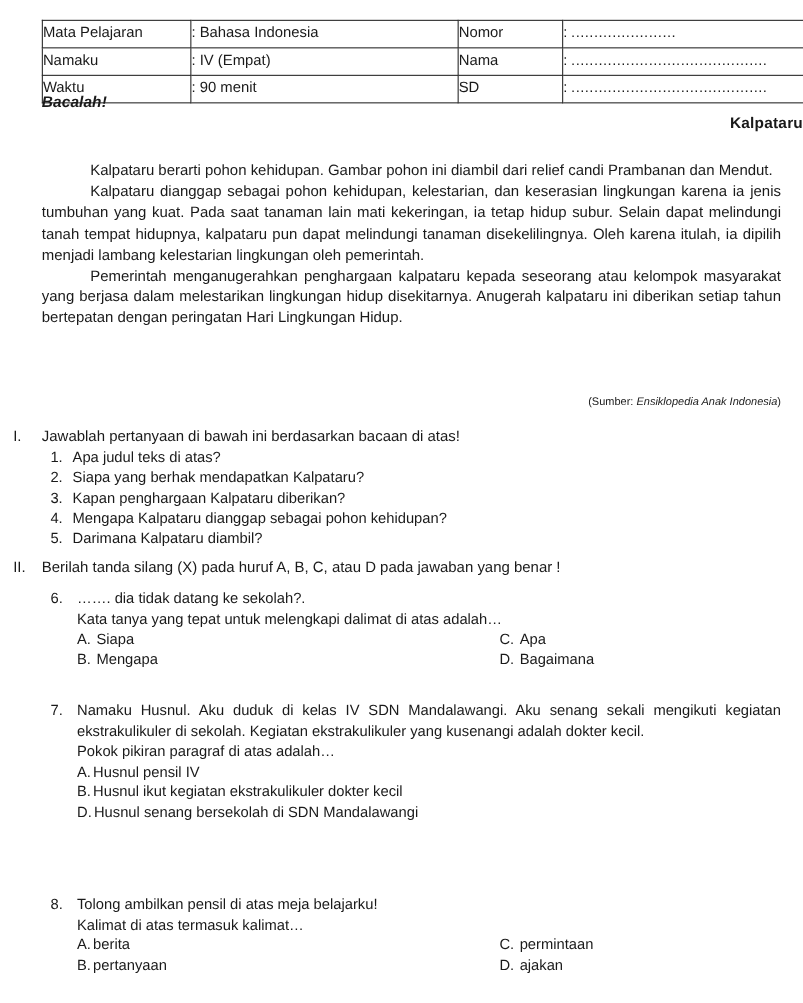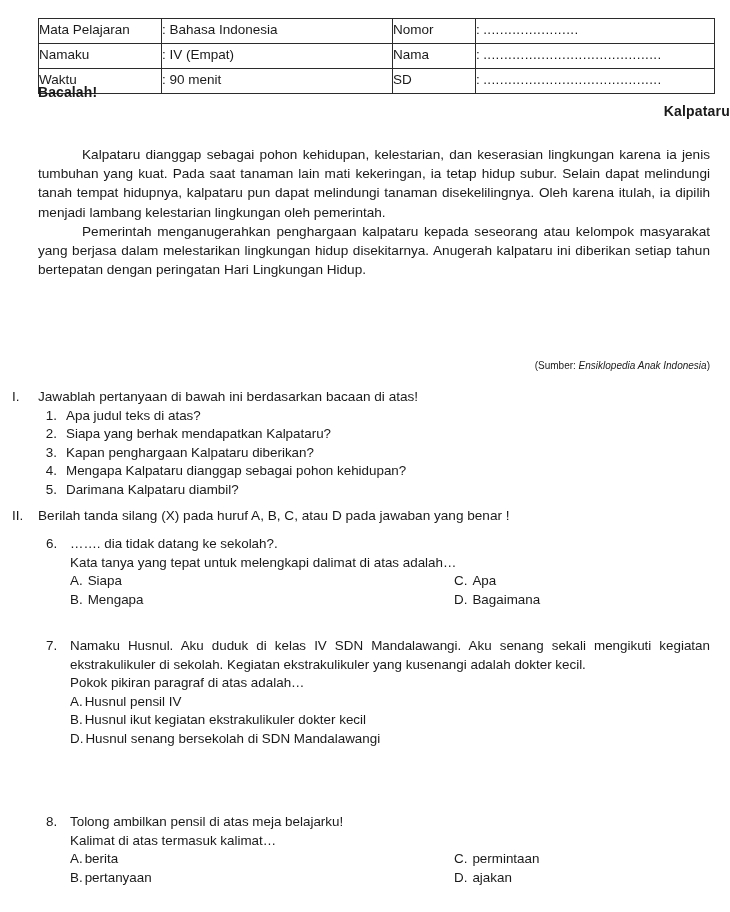--- a/index.html
+++ b/index.html
@@ -32,21 +32,21 @@
   }
   table.id-table {
     border-collapse: collapse;
     width: 672px;
     table-layout: fixed;
   }
   table.id-table td {
     border: 1px solid #2b2b2b;
     font-size: 13.5px;
     line-height: 1.05;
-    padding: 2px 0 3px 0;
+    padding: 2px 12px 3px 0;
     vertical-align: middle;
     height: 19px;
     white-space: nowrap;
     overflow: hidden;
   }
   td.c-label   { width: 122px; padding-left: 8px; }
   td.c-value   { width: 230px; padding-left: 4px; }
   td.c-label2  { width: 82px;  padding-left: 8px; }
   td.c-value2  { width: 238px; padding-left: 4px; }
 
@@ -58,20 +58,21 @@
   .colon-dots .colon { margin-right: 3px; }
 
   
   .bacalah {
     position: absolute;
     left: 38px;
     top: 84px;
     font-size: 14px;
     font-weight: bold;
     letter-spacing: 0.1px;
+    font-style: italic;
   }
   .doc-title {
     position: absolute;
     left: 0;
     right: 0;
     top: 103px;
     text-align: right;
     font-size: 14px;
     font-weight: bold;
     letter-spacing: 0.2px;
@@ -231,20 +232,21 @@
         </td>
       </tr>
     </tbody>
       </table>
   </div>
 
   <div class="bacalah">Bacalah!</div>
   <div class="doc-title">Kalpataru</div>
 
   <div class="passage">
+    <p>Kalpataru berarti pohon kehidupan. Gambar pohon ini diambil dari relief candi Prambanan dan Mendut.</p>
     <p>Kalpataru dianggap sebagai pohon kehidupan, kelestarian, dan keserasian lingkungan karena ia jenis tumbuhan yang kuat. Pada saat tanaman lain mati kekeringan, ia tetap hidup subur. Selain dapat melindungi tanah tempat hidupnya, kalpataru pun dapat melindungi tanaman disekelilingnya. Oleh karena itulah, ia dipilih menjadi lambang kelestarian lingkungan oleh pemerintah.</p>
     <p>Pemerintah menganugerahkan penghargaan kalpataru kepada seseorang atau kelompok masyarakat yang berjasa dalam melestarikan lingkungan hidup disekitarnya. Anugerah kalpataru ini diberikan setiap tahun bertepatan dengan peringatan Hari Lingkungan Hidup.</p>
   </div>
 
   <div class="source-line">
     <span>(Sumber: </span><i>Ensiklopedia Anak Indonesia</i><span>)</span>
   </div>
 
   <div class="section-heading" id="sec1-heading">
     <span class="rnum">I.</span><span>Jawablah pertanyaan di bawah ini berdasarkan bacaan di atas!</span>

